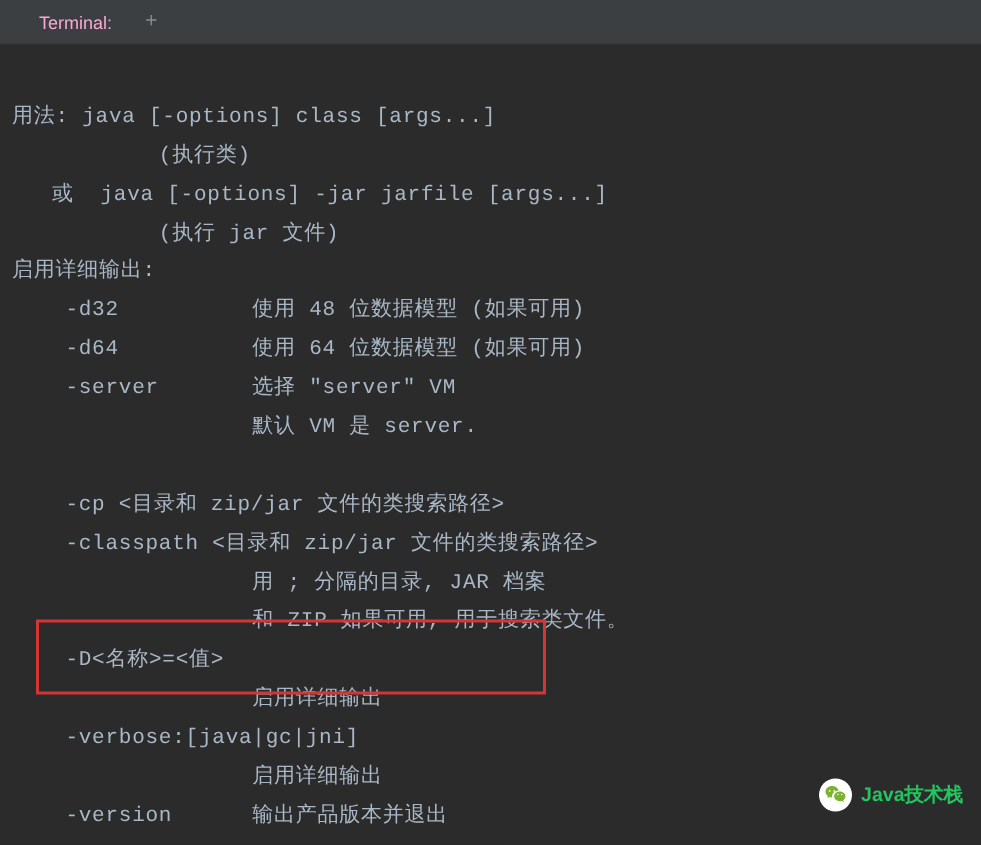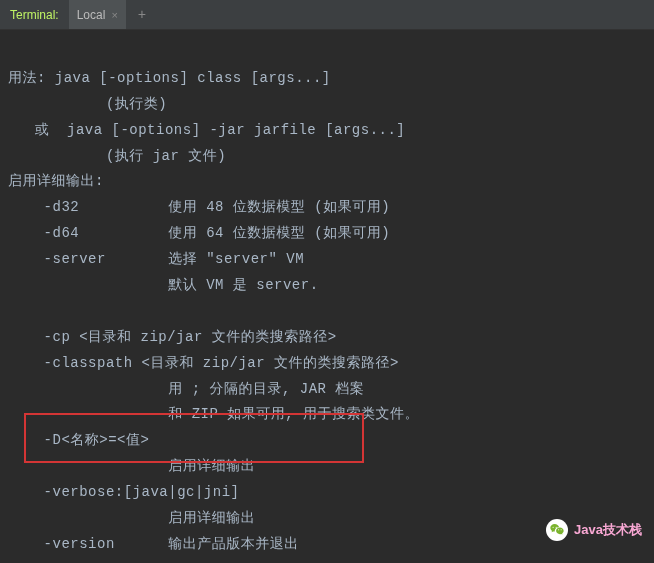--- a/index.html
+++ b/index.html
@@ -15,23 +15,24 @@
     }
     .tab-bar {
       height: 30px;
       background: #3c3f41;
       display: flex;
       align-items: center;
       border-bottom: 1px solid #323232;
     }
     .tab-label {
       padding: 0 10px;
-      color: #bef264;
+      color: #f9a8d4;
       font-family: -apple-system, sans-serif;
       font-size: 12px;
+      margin-left: 16px;
     }
     .tab {
       display: flex;
       align-items: center;
       padding: 0 8px;
       height: 100%;
       background: #4e5254;
       color: #bbbbbb;
       font-family: -apple-system, sans-serif;
       font-size: 12px;
@@ -63,45 +64,41 @@
       height: 50px;
       pointer-events: none;
     }
     .watermark {
       position: absolute;
       right: 12px;
       bottom: 22px;
       display: flex;
       align-items: center;
       gap: 6px;
-      color: #f9a8d4;
+      color: #22c55e;
       font-family: -apple-system, sans-serif;
       font-size: 13px;
       font-weight: bold;
     }
     .wechat-icon {
       width: 22px;
       height: 22px;
       background: #ffffff;
       border-radius: 50%;
       display: flex;
       align-items: center;
       justify-content: center;
     }
     .wechat-icon svg { width: 16px; height: 16px; }
   </style>
 </head>
 <body>
 
 <div class="tab-bar">
   <span class="tab-label">Terminal:</span>
-  <div class="tab">
-    <span>Local</span>
-    <span class="tab-close">×</span>
-  </div>
   <span class="tab-add">+</span>
 </div>
 
 <div class="terminal-content">
 <span>用法: java [-options] class [args...]</span>
 <span>           (执行类)</span>
 <span>   或  java [-options] -jar jarfile [args...]</span>
 <span>           (执行 jar 文件)</span>
 <span>启用详细输出:</span>
 <span>    -d32          使用 48 位数据模型 (如果可用)</span>

